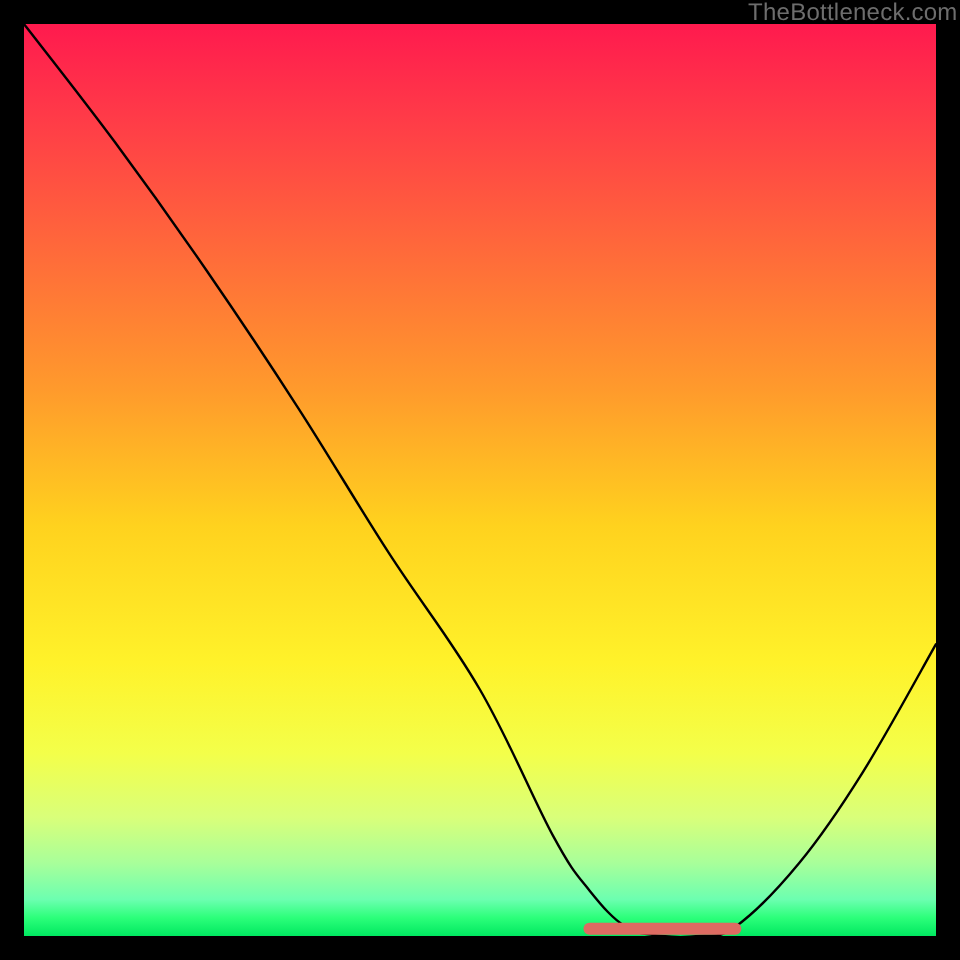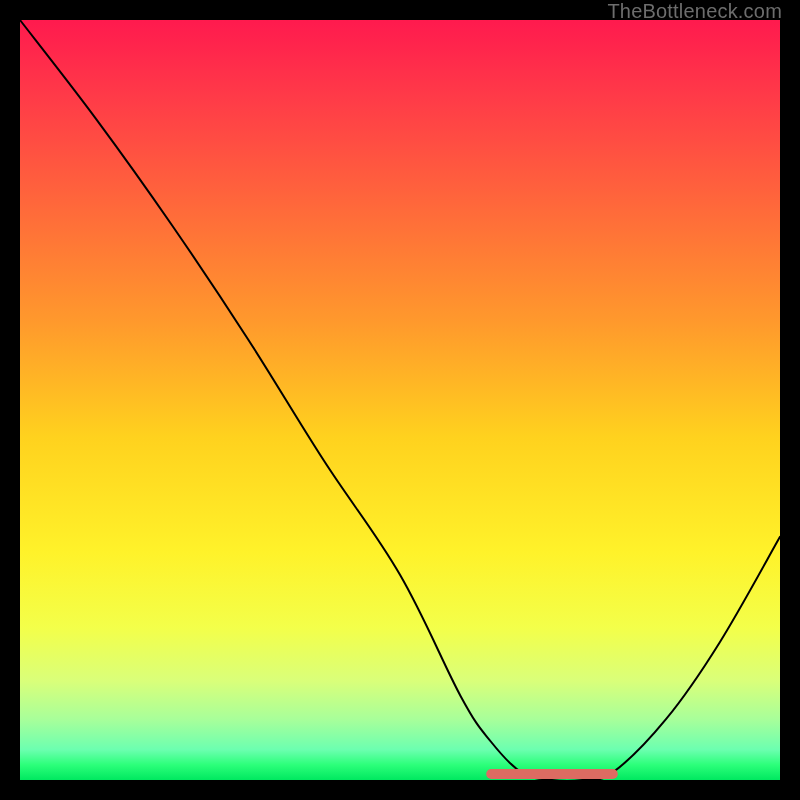--- a/index.html
+++ b/index.html
@@ -31,21 +31,21 @@
       #f3ff4a 80%,
       #d9ff7a 87%,
       #a8ff9a 92%,
       #6cffb0 96%,
       #2cff7a 98%,
       #00e860 100%);
   }
   .watermark {
     position: absolute;
     top: 0px;
-    right: 18px;
+    right: 2px;
     font-family: Arial, Helvetica, sans-serif;
     font-size: 20px;
     color: #6d6d6d;
     letter-spacing: 0.2px;
     user-select: none;
   }
   svg {
     position: absolute;
     inset: 0;
     width: 100%;

